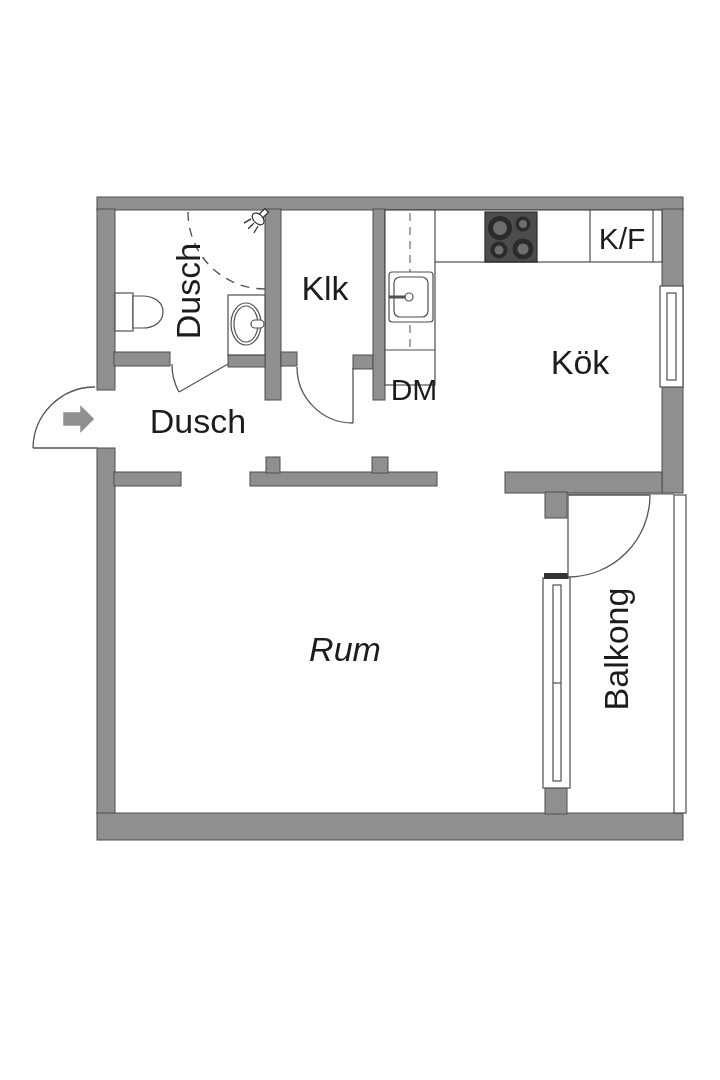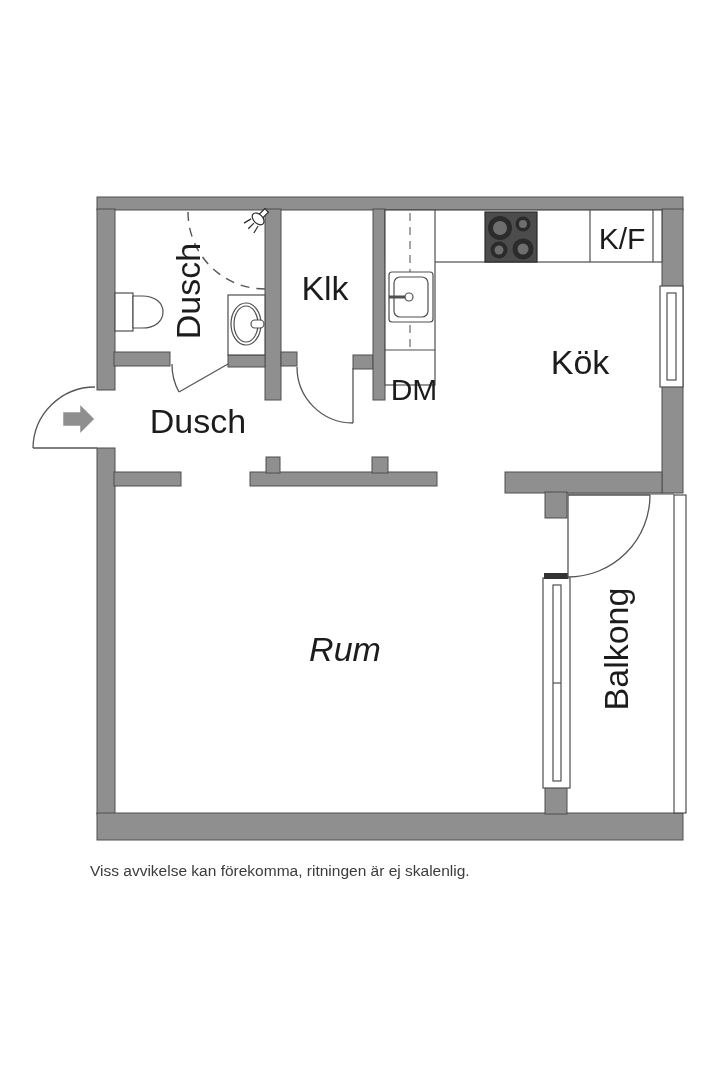--- a/index.html
+++ b/index.html
@@ -144,14 +144,13 @@
 
   <div class="lbl vert big" style="left:188px;top:291px;">Dusch</div>
   <div class="lbl big" style="left:325px;top:288px;">Klk</div>
   <div class="lbl big" style="left:548px;top:362px;margin-left:32px;">Kök</div>
   <div class="lbl med" style="left:622px;top:239px;">K/F</div>
   <div class="lbl med" style="left:414px;top:368px;margin-top:22px;">DM</div>
   <div class="lbl big" style="left:198px;top:421px;">Dusch</div>
   <div class="lbl big" style="left:345px;top:649px;font-style:italic;">Rum</div>
   <div class="lbl vert big" style="left:616px;top:649px;">Balkong</div>
 
-  <div id="disclaimer" class="lbl">Viss avvikelse kan förekomma, ritningen är ej skalenlig.</div>
 </div>
 
 </body></html>

